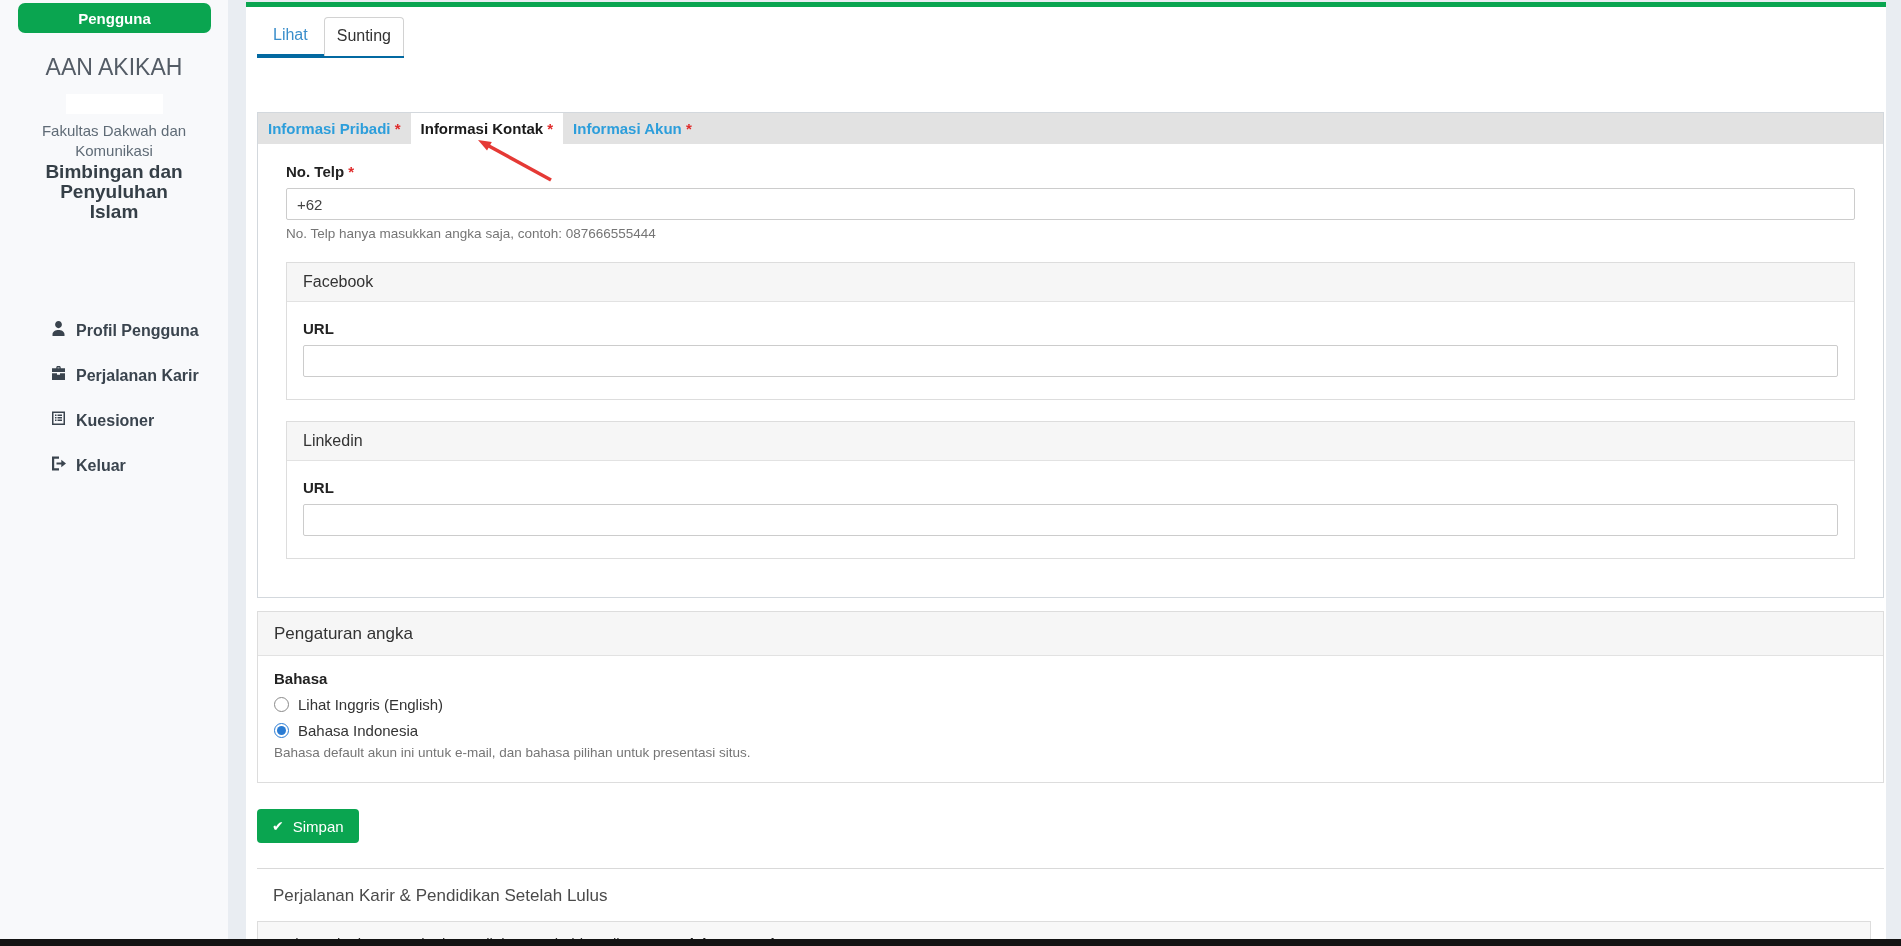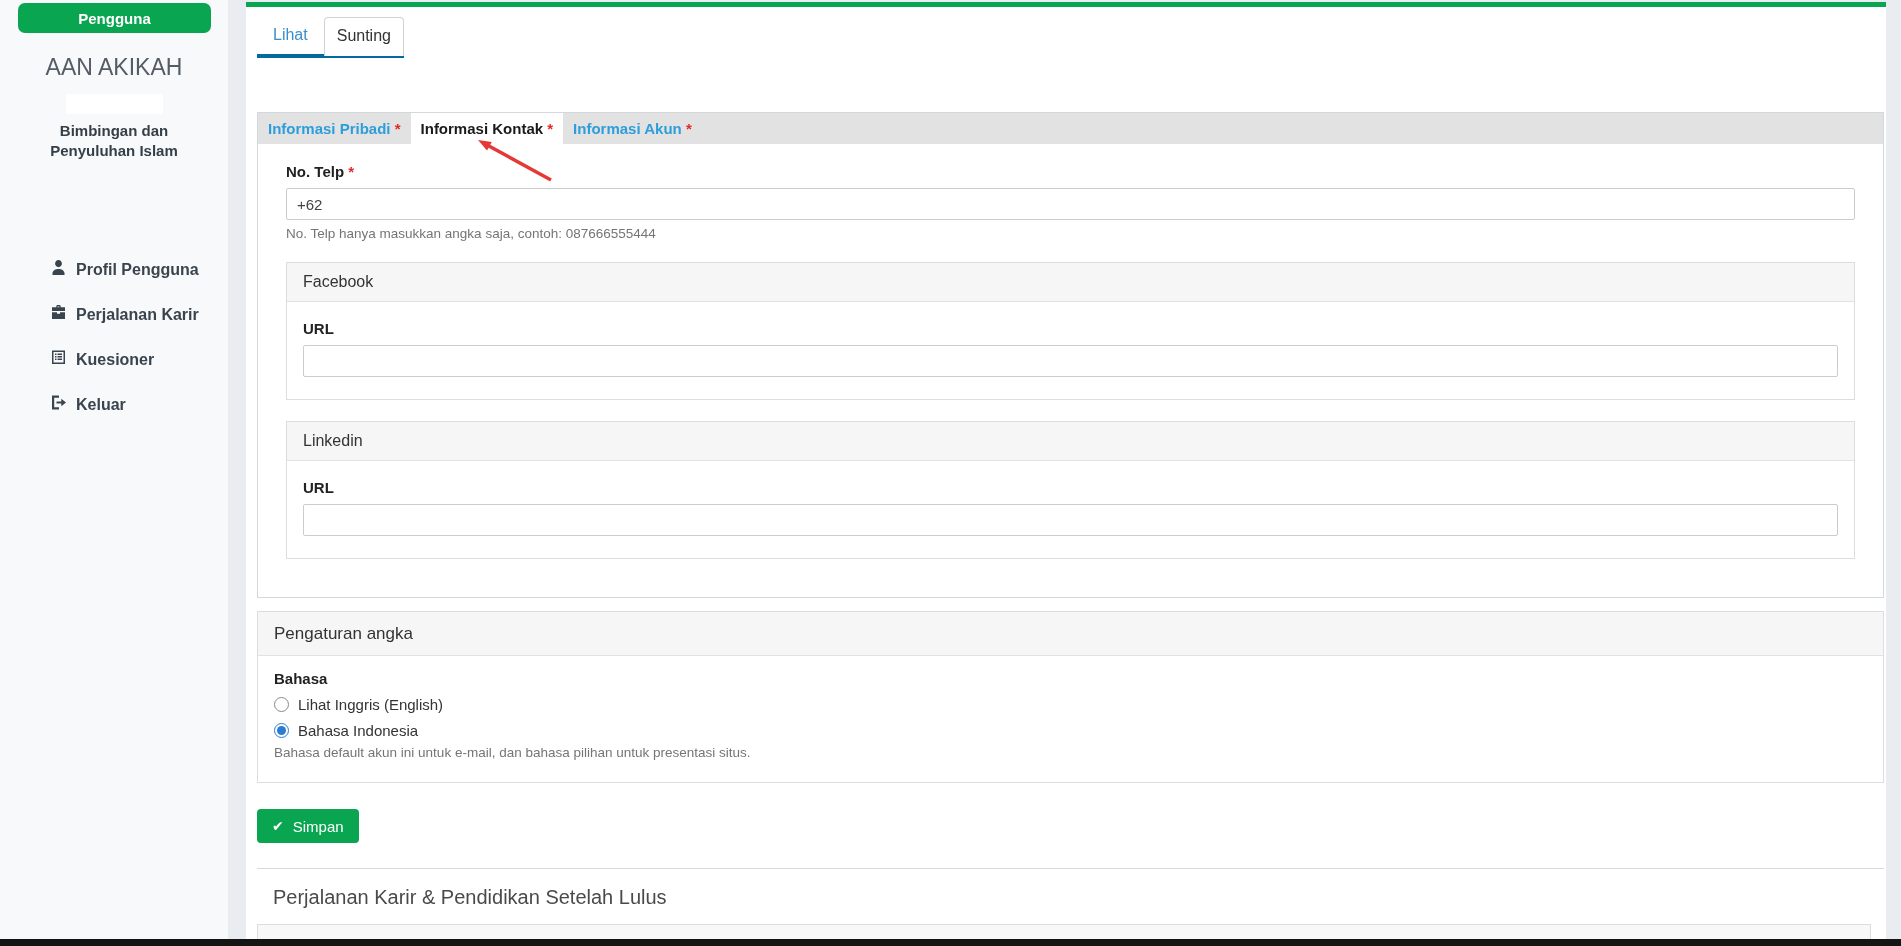--- a/index.html
+++ b/index.html
@@ -8,21 +8,21 @@
     background:#e9edf2;font-family:"Liberation Sans",sans-serif;
     -webkit-font-smoothing:antialiased;
   }
   
   .sidebar{position:absolute;left:0;top:0;width:228px;height:946px;background:#f8f9fb;}
   .side-header{margin:3px 17px 0 18px;height:30px;background:#0aa550;color:#fff;
     font-size:15px;font-weight:bold;display:flex;align-items:center;justify-content:center;border-radius:7px;}
   .user-name{margin-top:21px;text-align:center;font-size:23px;color:#545c66;}
   .redacted{width:97px;height:20px;background:#ffffff;margin:13px auto 7px;}
   .faculty{text-align:center;font-size:15px;color:#5f6b76;line-height:20px;padding:0 22px;}
-  .program{text-align:center;font-size:15px;color:#353f47;font-weight:bold;line-height:20px;
+  .program{text-align:center;font-size:19px;color:#353f47;font-weight:bold;line-height:20px;
     margin-top:1px;padding:0 36px;}
   .menu{margin-top:86px;padding-left:32px;}
   .menu-item{display:flex;align-items:center;gap:9px;padding:12px 18px;
     font-size:16px;font-weight:bold;color:#3a444e;cursor:pointer;}
   .menu-item svg{width:17px;height:17px;flex:none;fill:#3a444e;}
   
   .main{position:absolute;left:246px;top:2px;width:1640px;bottom:0;background:#fff;
     border-top:5px solid #0aa550;box-sizing:border-box;}
   
   .ptabs{display:inline-flex;align-items:flex-end;margin:14px 0 0 11px;
@@ -56,35 +56,36 @@
     background:#fff;position:relative;flex:none;}
   .radio.checked{border:1.5px solid #2b7cd3;}
   .radio.checked::after{content:"";position:absolute;inset:2px;background:#2b7cd3;border-radius:50%;}
   
   .save-btn{margin:26px 0 0 11px;height:34px;background:#0aa550;color:#fff;border:none;
     border-radius:4px;font-size:15px;font-family:"Liberation Sans",sans-serif;padding:0 15px;
     display:inline-flex;align-items:center;gap:9px;cursor:pointer;}
   .check-glyph{font-size:14px;line-height:1;}
   
   .career{margin:25px 11px 0;border-top:1px solid #d9d9d9;width:1627px;box-sizing:border-box;padding-top:17px;}
-  .career-title{font-size:20px;color:#4a4a4a;font-weight:normal;margin:0 0 0 16px;}
+  .career-title{font-size:17px;color:#4a4a4a;font-weight:normal;margin:0 0 0 16px;}
   .career-panel{margin-top:15px;width:1614px;box-sizing:border-box;background:#f8f8f8;
     border:1px solid #ddd;padding:13px 19px 22px;font-size:15px;color:#333;}
   .career-panel b{color:#222;}
   
   .arrow-svg{position:absolute;left:460px;top:133px;z-index:5;pointer-events:none;}
   .black-bar{position:absolute;left:0;bottom:0;width:1901px;height:7px;background:#141414;z-index:10;}
 </style>
 </head>
 <body>
 
 <div class="sidebar">
   <div class="side-header">Pengguna</div>
   <div class="user-name">AAN AKIKAH</div>
   <div class="redacted"></div>
+  <div class="faculty">Fakultas Dakwah dan Komunikasi</div>
   <div class="program">Bimbingan dan Penyuluhan Islam</div>
 
   <div class="menu">
     <div class="menu-item">
       <span><svg viewBox="0 0 17 17" width="17" height="17">
             <path d="M8.5 8.2c1.9 0 3.4-1.6 3.4-3.6S10.4 1 8.5 1 5.1 2.6 5.1 4.6 6.6 8.2 8.5 8.2zm0 1.7c-2.8 0-6 1.5-6 4.3V16h12v-1.8c0-2.8-3.2-4.3-6-4.3z"></path>
           </svg></span>
       <span>Profil Pengguna</span>
     </div>
     <div class="menu-item">

